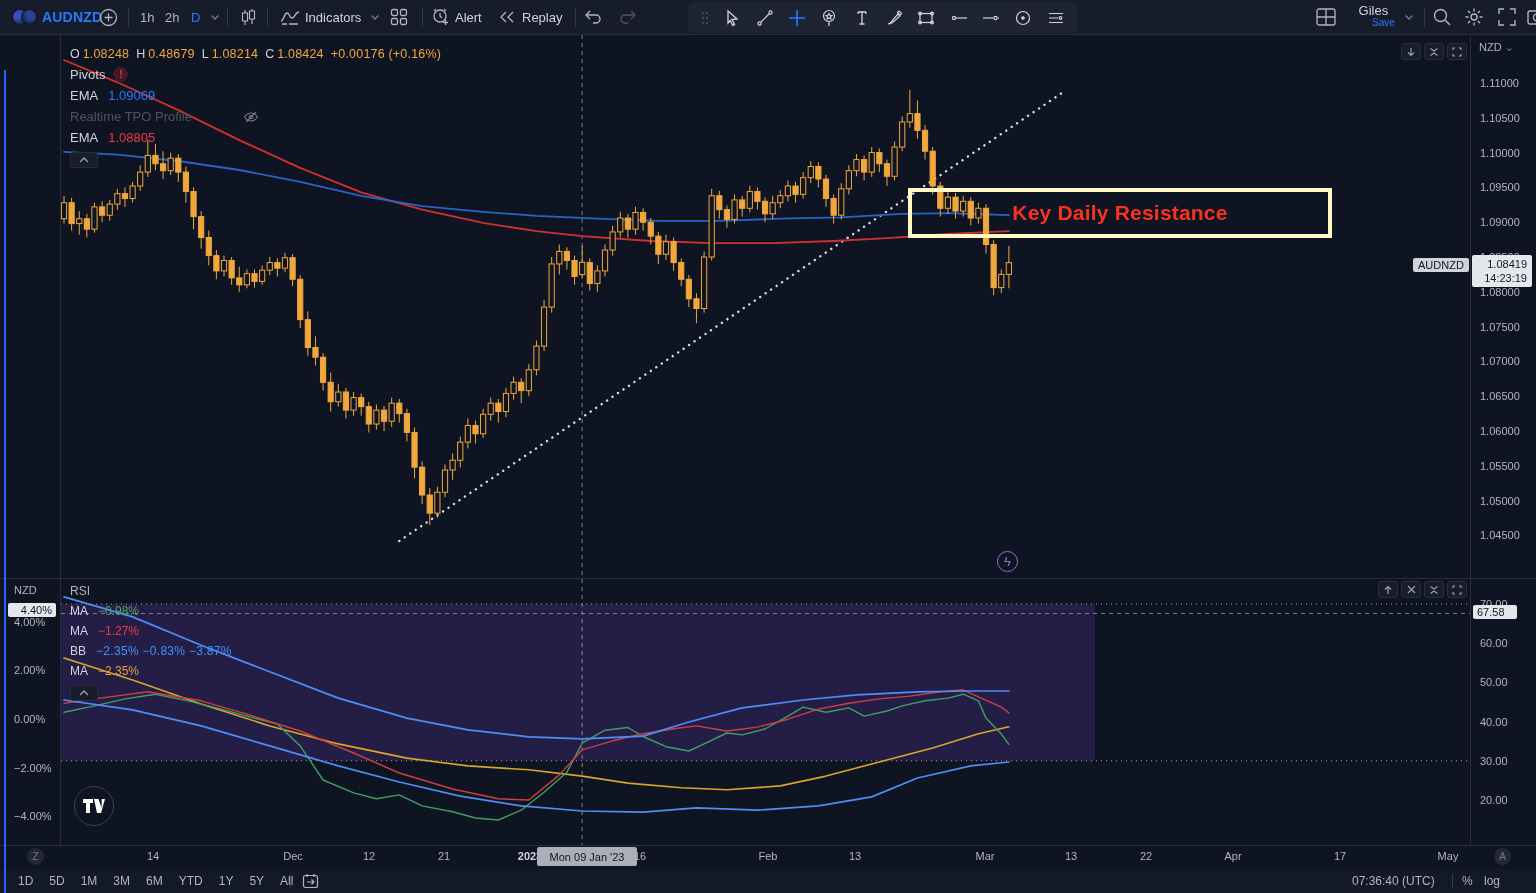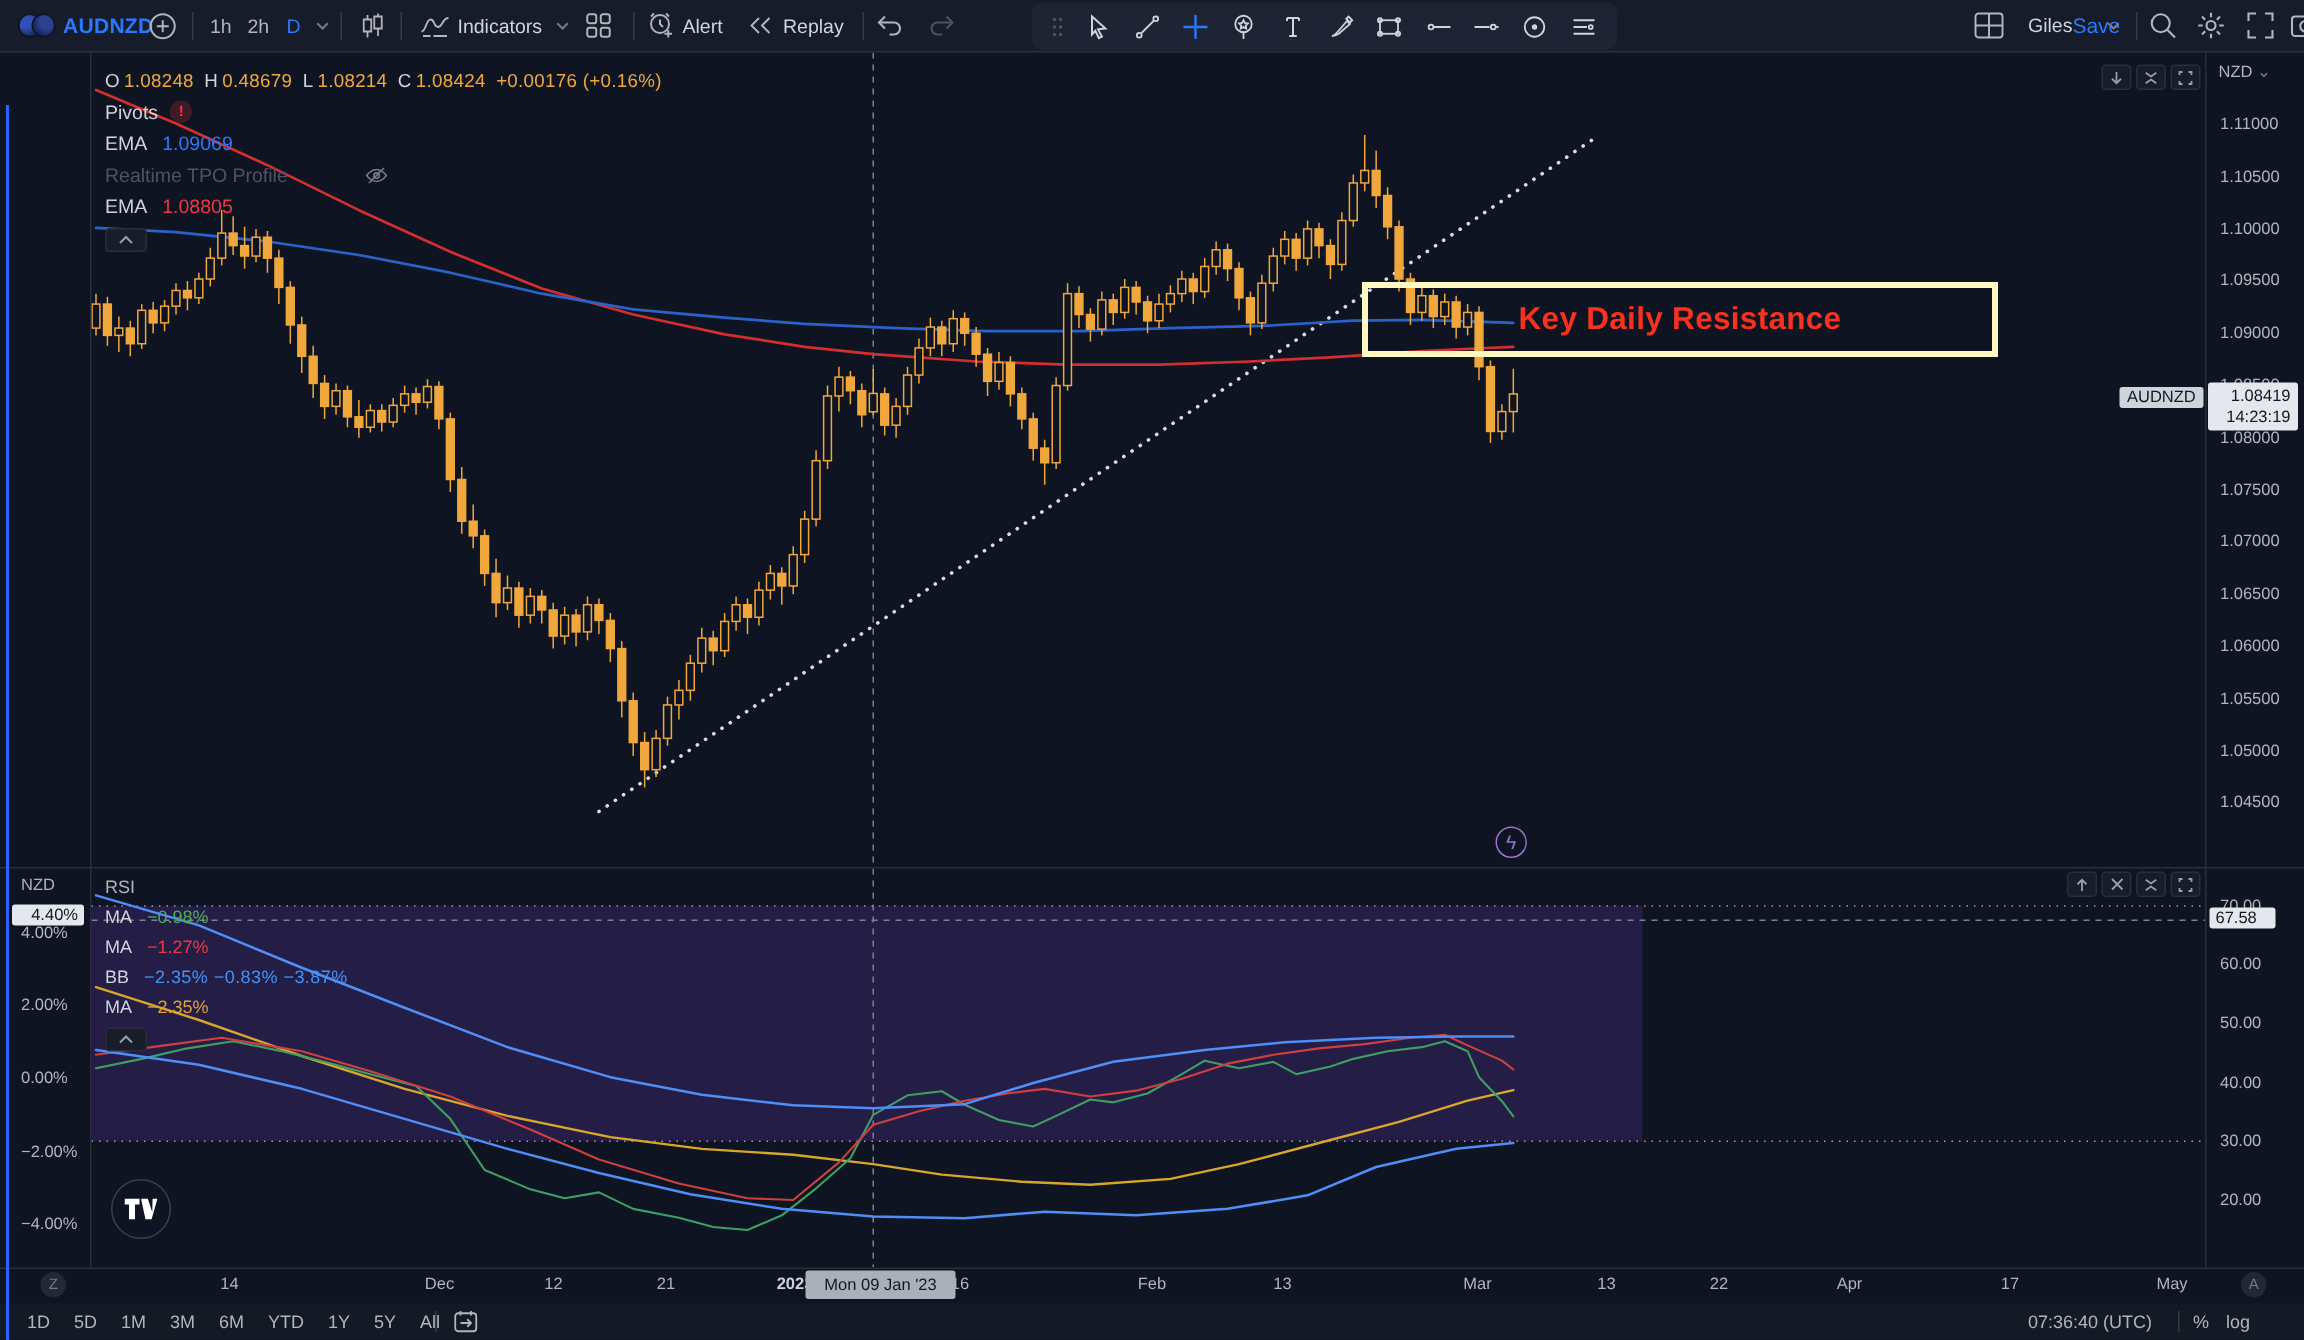--- a/index.html
+++ b/index.html
@@ -9,23 +9,23 @@
   .tb-item { position:absolute; top:0; height:34px; display:flex; align-items:center; color:#d1d4dc; font-size:13px; cursor:default; }
   .tb-div { position:absolute; top:8px; width:1px; height:19px; background:#363a45; }
   .sym { color:#2979ff; font-weight:bold; font-size:14px; letter-spacing:.2px; }
   .flagwrap { position:relative; width:26px; height:18px; }
   .flag { position:absolute; width:16px; height:16px; border-radius:50%; border:1px solid #0e1421; }
   .flag.au { left:0; top:1px; background:radial-gradient(circle at 30% 30%, #3450b5 0 30%, #17295e 75%); }
   .flag.nz { left:9px; top:1px; background:radial-gradient(circle at 65% 35%, #2c418f 0 35%, #132254 75%); }
   .tf { color:#b2b5be; font-size:13px; }
   .tf.active { color:#2979ff; }
   .drawbar { position:absolute; left:688px; top:2px; width:390px; height:31px; background:#1e2433; border-radius:6px; display:flex; align-items:center; justify-content:space-around; padding:0 6px; z-index:41; }
-  .user-stack { display:flex; flex-direction:row; align-items:center; line-height:12px; }
+  .user-stack { display:flex; flex-direction:column; align-items:center; line-height:12px; }
   .user-name { font-size:13px; color:#d1d4dc; }
-  .save { font-size:14px; color:#2979ff; }
+  .save { font-size:10px; color:#2979ff;margin-left:20px; }
   svg.ic { display:block; }
   
   #chartwrap { position:absolute; left:0; top:35px; width:1536px; height:834px; background:#0e1421; }
   #blue-left { position:absolute; left:4px; top:35px; width:2px; height:858px; background:#2962ff; z-index:60; }
   #chart-svg { position:absolute; left:60px; top:0; }
   .vdiv { position:absolute; top:0; width:1px; height:831px; background:#2a2e39; }
   #pane-div { position:absolute; left:0; top:543px; width:1536px; height:1px; background:#2a2e39; }
   
   .axis-lab { position:absolute; color:#b2b5be; font-size:11px; white-space:nowrap; }
   #right-axis { position:absolute; left:1470px; top:0; width:66px; height:831px; }

